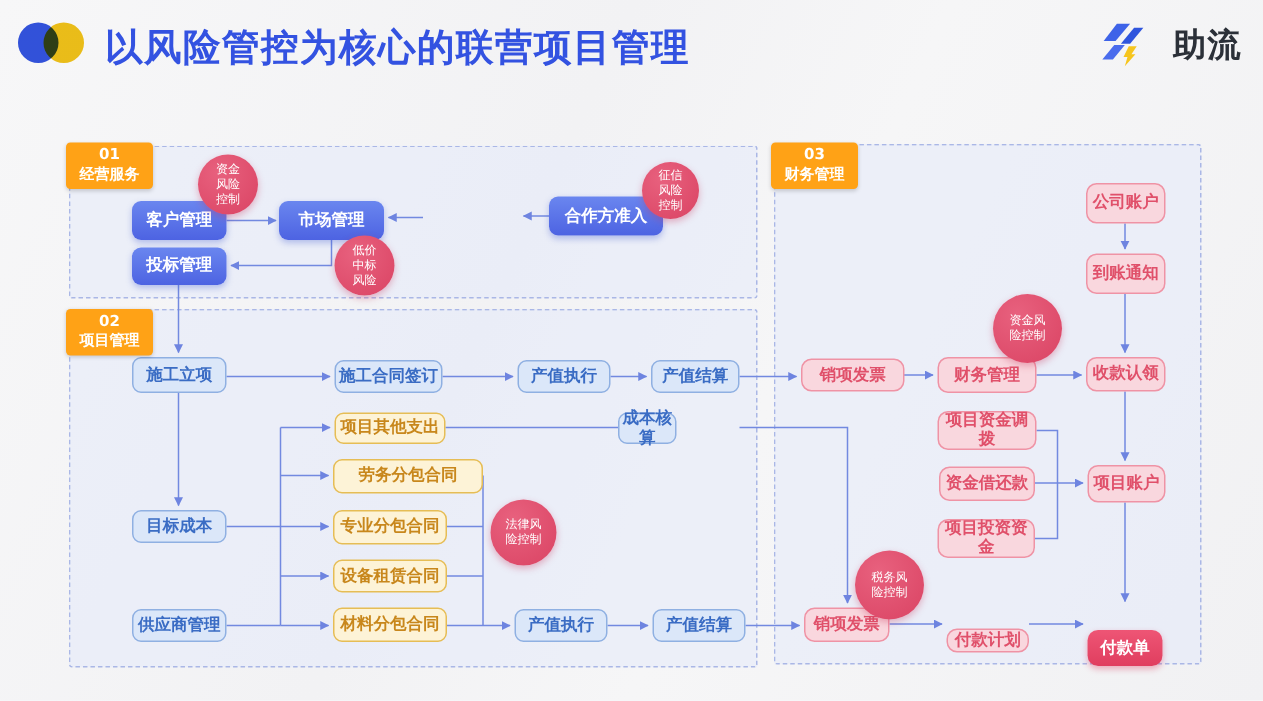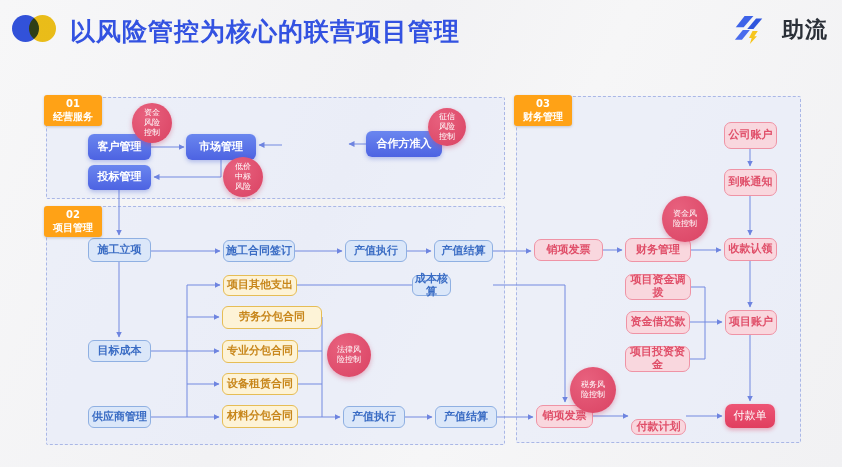--- a/index.html
+++ b/index.html
@@ -57,22 +57,22 @@
   .n-lblue {
     background:#dbe7f9; border:1px solid #8fb0e2; color:#3a6cc4; font-weight:600; border-radius:6px;
   }
   .n-yellow {
     background:#fdf3d7; border:1px solid #e6bd55; color:#c8871c; font-weight:600; border-radius:6px;
   }
   .n-pink {
     background:#f9d7de; border:1px solid #ef93a5; color:#e0506a; font-weight:600; border-radius:7px;
   }
   .n-red {
-    background:linear-gradient(180deg,#ee5575,#e03e5f); color:#fff; font-weight:400;
-    border-radius:7px; box-shadow:0 2px 4px rgba(220,60,95,.4);
+    background:linear-gradient(180deg,#ee5575,#e03e5f); color:#fff; font-weight:700;
+    border-radius:7px; box-shadow:0 2px 4px rgba(220,60,95,.4);margin-top:16px;
   }
   .risk {
     position:absolute; z-index:3; border-radius:50%;
     background:radial-gradient(circle at 35% 30%,#e8617e,#da4363);
     color:#fff; font-weight:400; font-size:8px; line-height:1.25;
     display:flex; align-items:center; justify-content:center; text-align:center;
     white-space:pre-line; box-shadow:0 2px 5px rgba(200,50,90,.35);
   }
 </style>
 </head>

